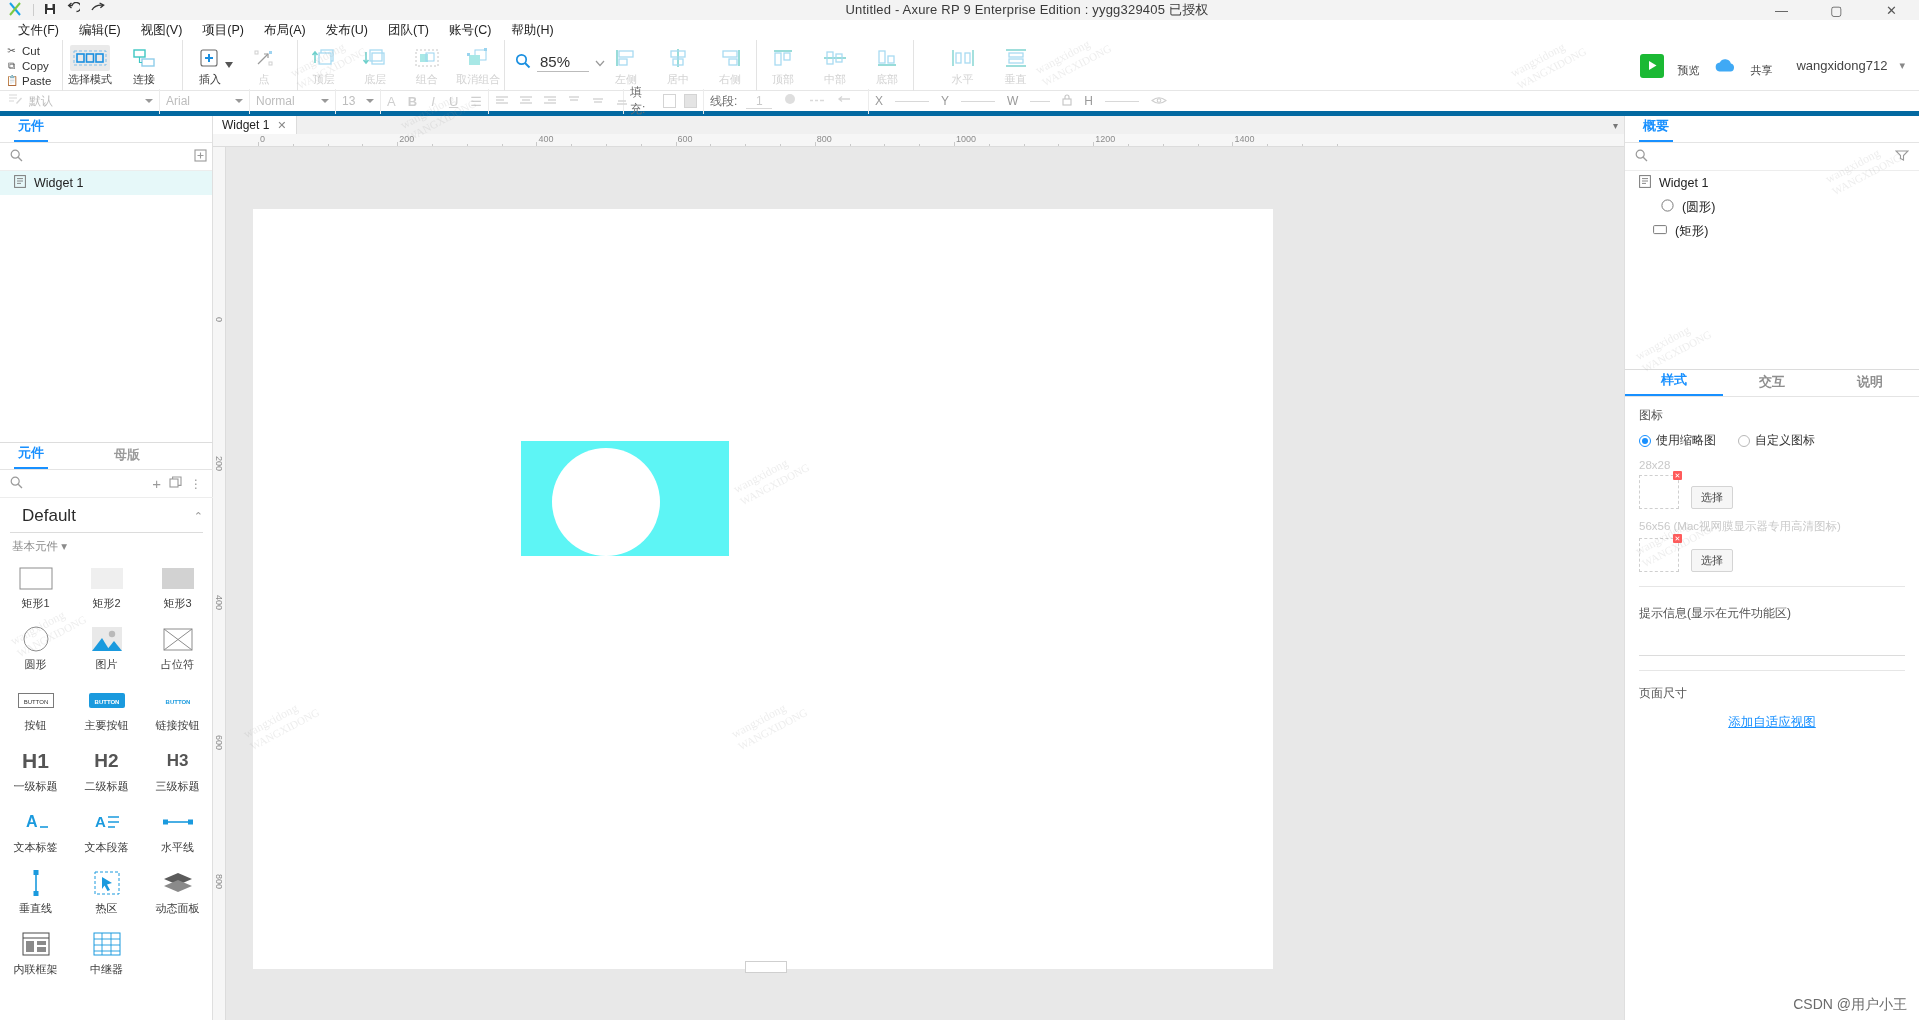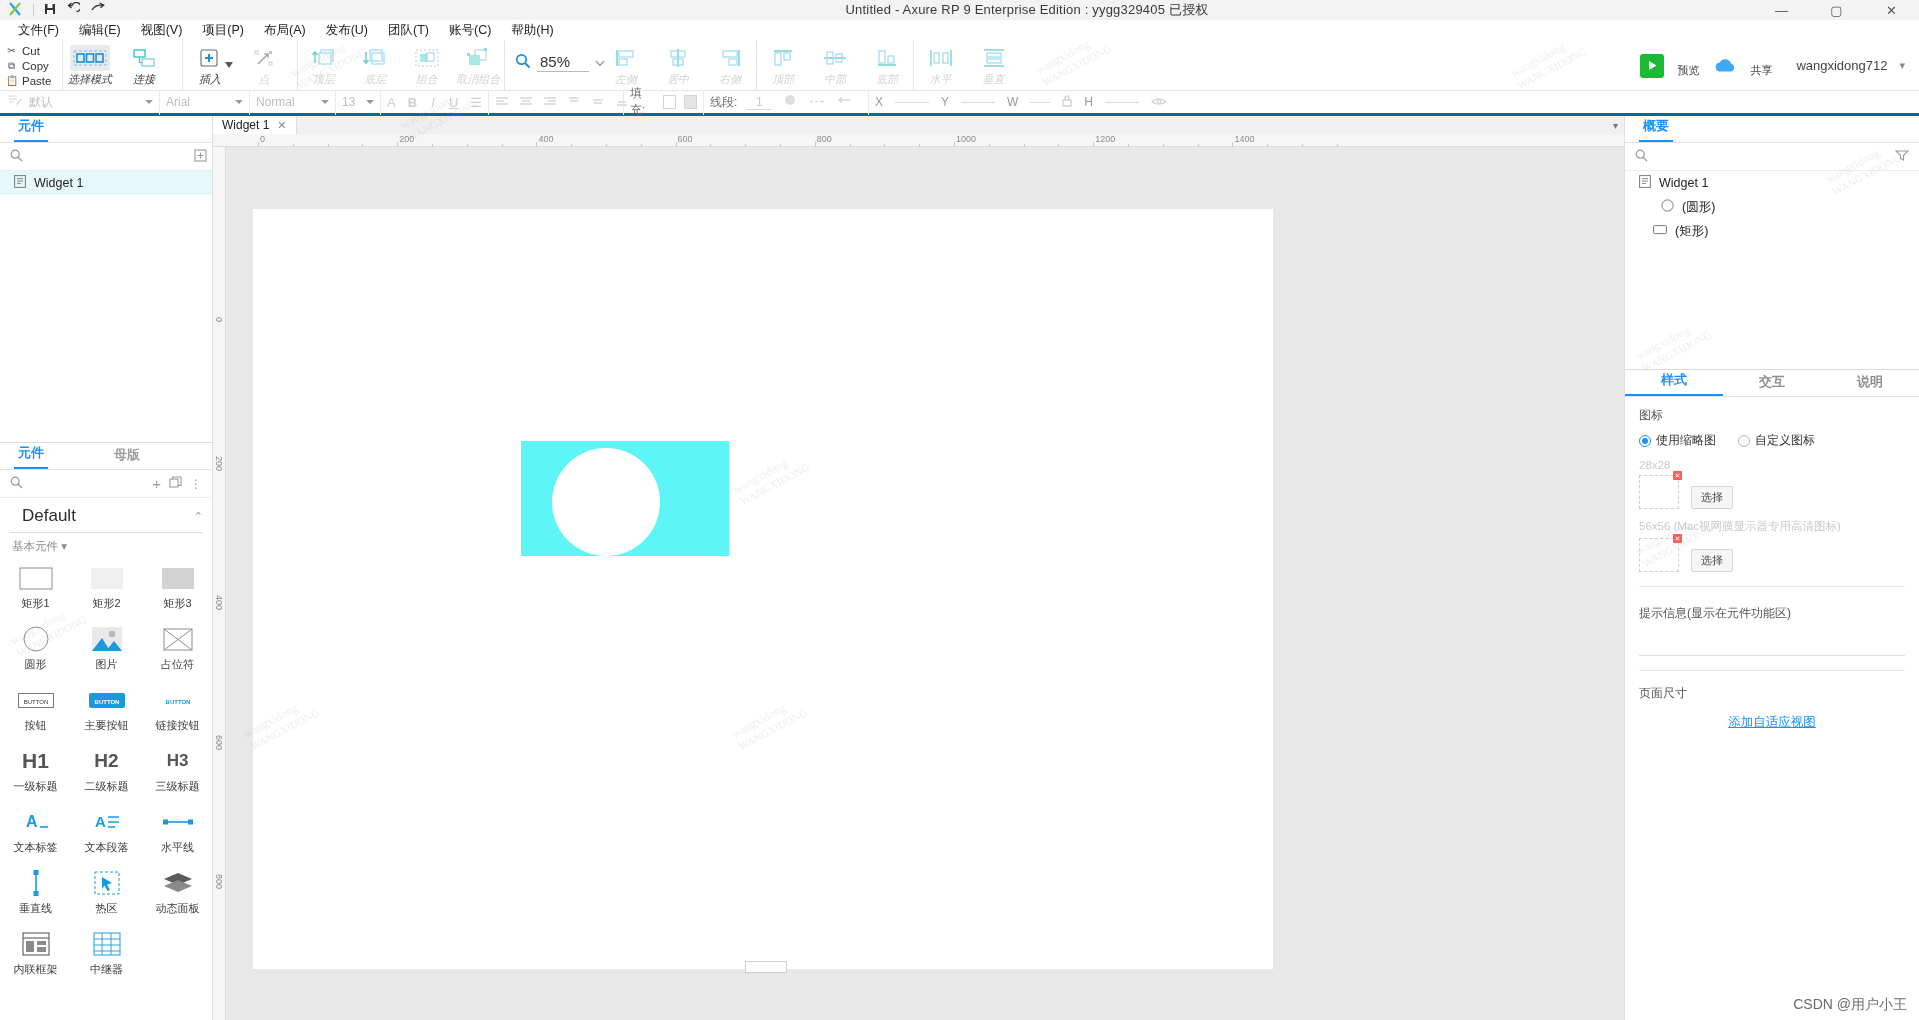--- a/index.html
+++ b/index.html
@@ -31,41 +31,41 @@
   .clipbox { position:absolute; left:0; top:0; width:63px; height:51px;
     border-right:1px solid #e3e3e3; padding:3px 0 0 6px; }
   .clipitem { display:flex; align-items:center; gap:5px; height:15px; font-size:11.5px; color:#333; }
   .clipitem .ci { width:11px; text-align:center; font-size:10px; color:#555; }
 
   .rgroup { position:absolute; top:0; height:51px; border-right:1px solid #e3e3e3;
     display:flex; align-items:flex-start; }
   .rbtn { width:54px; height:51px; display:flex; flex-direction:column; align-items:center;
     justify-content:flex-start; padding-top:5px; }
   .rbtn .ric { height:26px; display:flex; align-items:center; justify-content:center; }
-  .rbtn .rlb { font-size:11px; color:#3c3c3c; margin-top:1px; white-space:nowrap;font-style:italic; }
+  .rbtn .rlb { font-size:11px; color:#3c3c3c; margin-top:1px; white-space:nowrap; }
   .rbtn.dis .rlb { color:#d2d2d2; }
   .rbtn.sel .ric { background:#eaeaea; border-radius:2px; padding:0 3px; }
 
   
   #zoomw { position:absolute; top:13px; left:515px; display:flex; align-items:center; gap:6px; }
   #zoomval { border-bottom:1px solid #bbb; min-width:52px; font-size:15px; color:#333;
     padding:0 3px 1px 3px; }
   .caretd { width:0;height:0;border-left:4px solid transparent;border-right:4px solid transparent;
     border-top:4px solid #999; }
 
   
   #ribright { position:absolute; right:0; top:0; height:51px; display:flex; align-items:center; gap:14px; padding-right:14px; }
   .actbtn { display:flex; flex-direction:row; align-items:flex-end; gap:13px; }
   .actbtn .lab { font-size:11px; color:#444; }
   .sqr { width:24px; height:24px; border-radius:3px; display:flex; align-items:center; justify-content:center; }
   #user { display:flex; align-items:center; gap:12px; font-size:13px; color:#444; margin-left:10px; }
 
   
   #fmtbar { position:absolute; left:0; top:91px; width:1919px; height:25px;
-    background:#fff; border-bottom:3px solid #0369a1; display:flex; align-items:center; }
+    background:#fff; border-bottom:5px solid #0369a1; display:flex; align-items:center; }
   .fcell { height:25px; display:flex; align-items:center; padding:0 6px; gap:5px;
     border-right:1px solid #ececec; }
   .fsel { display:flex; align-items:center; justify-content:space-between; font-size:12px; color:#bdbdbd; }
   .fic { font-size:13px; color:#cfcfcf; width:18px; text-align:center; }
   .swatch { width:14px; height:14px; border:1px solid #d4d4d4; background:#fff; }
   .swatch.g { background:#e4e4e4; }
   .flab { font-size:12px; color:#6d6d6d; }
   .funder { border-bottom:1px solid #d8d8d8; min-width:26px; font-size:12px; color:#c9c9c9; text-align:center; }
 
   
@@ -401,21 +401,21 @@
         <svg width="26" height="22" viewBox="0 0 26 22">
           <path d="M4 18 L22 18" stroke="#7fd4d0" stroke-width="1.6"></path>
           <rect x="5" y="4" width="6" height="12" fill="none" stroke="#a8dbf2" stroke-width="1.3"></rect>
           <rect x="14" y="9" width="6" height="7" fill="none" stroke="#a8dbf2" stroke-width="1.3"></rect>
         </svg>
       </span>
       <span class="rlb">底部</span>
     </div>
   </div>
 
-  <div class="rgroup" style="left:914px; width:106px; border-right:none;align-items:flex-end;">
+  <div class="rgroup" style="left:936px; width:106px; border-right:none;align-items:flex-end;">
     <div class="rbtn dis">
       <span class="ric">
         <svg width="26" height="22" viewBox="0 0 26 22">
           <path d="M3 3 L3 19 M23 3 L23 19" stroke="#7fd4d0" stroke-width="1.4"></path>
           <rect x="6" y="6" width="5" height="10" fill="none" stroke="#a8dbf2" stroke-width="1.3"></rect>
           <rect x="15" y="6" width="5" height="10" fill="none" stroke="#a8dbf2" stroke-width="1.3"></rect>
         </svg>
       </span>
       <span class="rlb">水平</span>
     </div>

